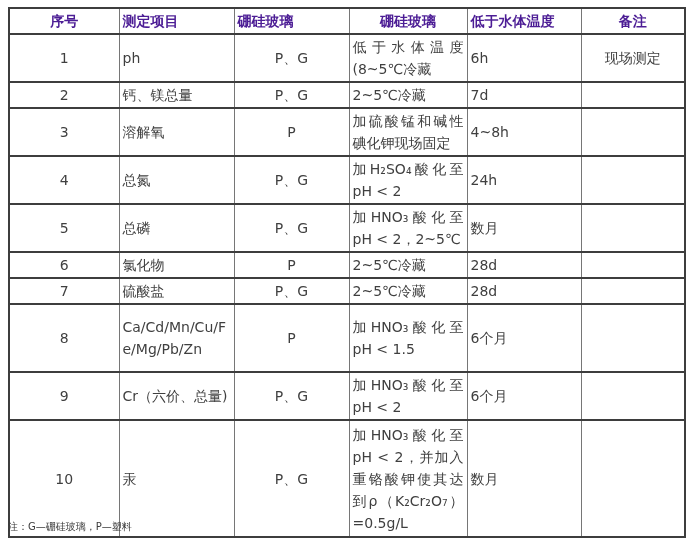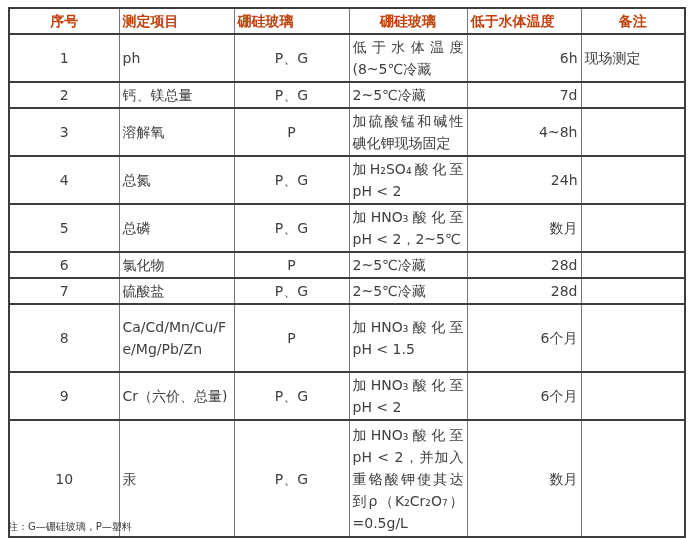--- a/index.html
+++ b/index.html
@@ -33,31 +33,31 @@
     padding: 1px 3px;
     font-size: 14px;
     line-height: 22px;
     vertical-align: middle;
     overflow-wrap: break-word;
     word-break: break-word;
   }
   .ptable th {
     font-weight: bold;
     text-align: center;
-    color: #c2410c;
+    color: #4c1d95;
   }
   .ptable th.h-item, .ptable th.h-container, .ptable th.h-duration {
     text-align: left;
   }
   .cell-index   { text-align: center; }
   .cell-item    { text-align: justify; }
   .cell-container { text-align: center; }
   .cell-method  { text-align: justify; }
-  .cell-duration{ text-align: right; margin-left: 32px; }
-  .cell-note    { text-align: left; border-radius: 17px; }
+  .cell-duration{ text-align: left; margin-left: 32px; }
+  .cell-note    { text-align: center; border-radius: 17px; }
 
   thead tr { height: 24px; }
   tbody tr:nth-child(1)  { height: 39px; }
   tbody tr:nth-child(2)  { height: 23px; }
   tbody tr:nth-child(3)  { height: 46px; }
   tbody tr:nth-child(4)  { height: 46px; }
   tbody tr:nth-child(5)  { height: 47px; }
   tbody tr:nth-child(6)  { height: 24px; }
   tbody tr:nth-child(7)  { height: 24px; }
   tbody tr:nth-child(8)  { height: 68px; }

